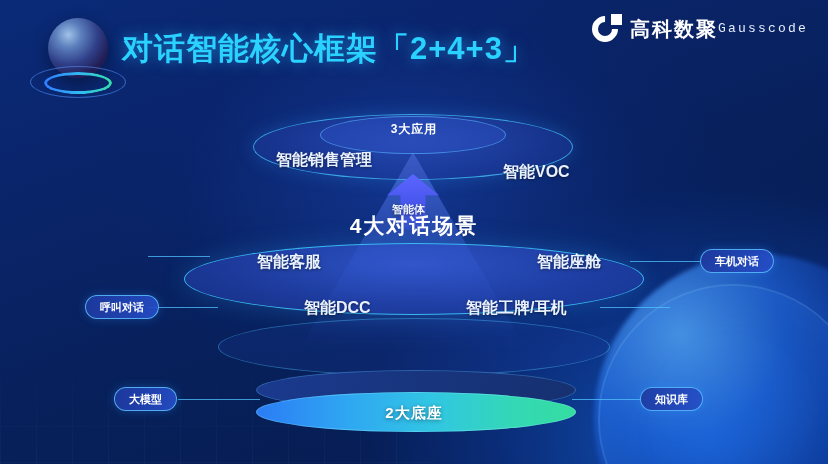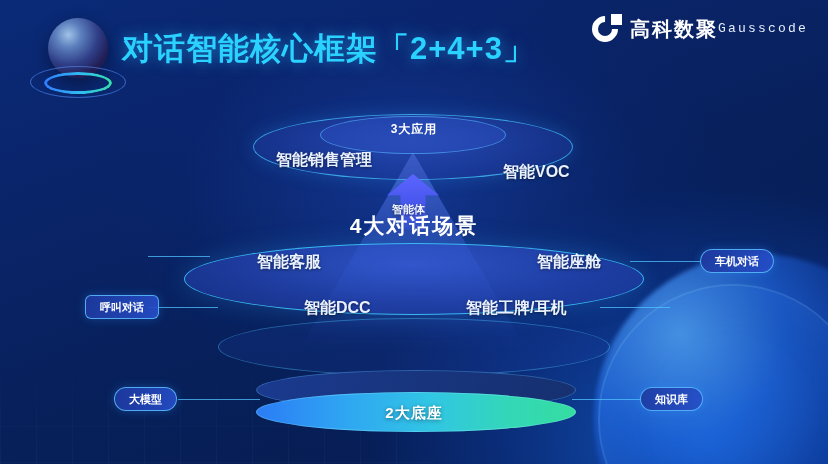--- a/index.html
+++ b/index.html
@@ -157,21 +157,21 @@
   
   .pill{
     position:absolute;height:24px;line-height:22px;padding:0 14px;border-radius:12px;
     font-size:11px;font-weight:bold;color:#ffffff;white-space:nowrap;
     border:1px solid rgba(90,190,255,0.85);
     background:linear-gradient(100deg, rgba(30,58,160,0.92) 0%, rgba(38,78,200,0.92) 100%);
     box-shadow:0 0 10px rgba(45,150,255,0.30);
     display:flex;align-items:center;
   }
   .p-online{left:85px;top:244px;}
-  .p-call{left:85px;top:295px;border-radius:6px;}
+  .p-call{left:85px;top:295px;}
   .p-car{left:700px;top:249px;}
   .p-offline{left:668px;top:295px;}
   .p-llm{left:114px;top:387px;}
   .p-kb{left:640px;top:387px;}
 
   .connector{position:absolute;height:1px;background:rgba(80,195,255,0.75);}
   .c-online{left:148px;top:256px;width:62px;}
   .c-call{left:148px;top:307px;width:70px;}
   .c-car{left:630px;top:261px;width:72px;}
   .c-offline{left:600px;top:307px;width:70px;}

